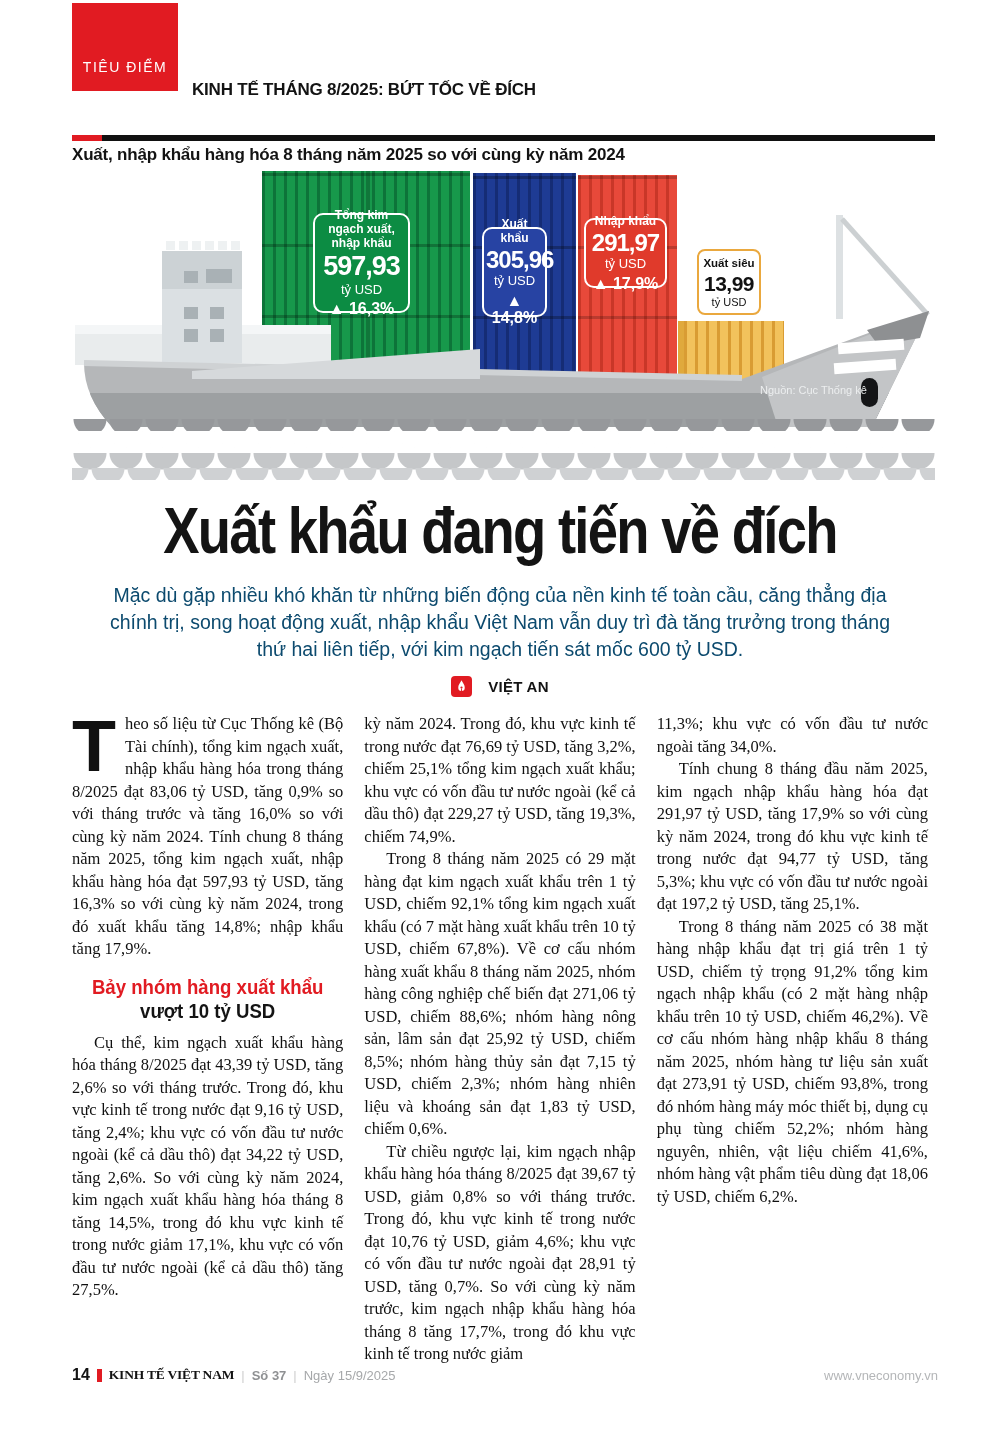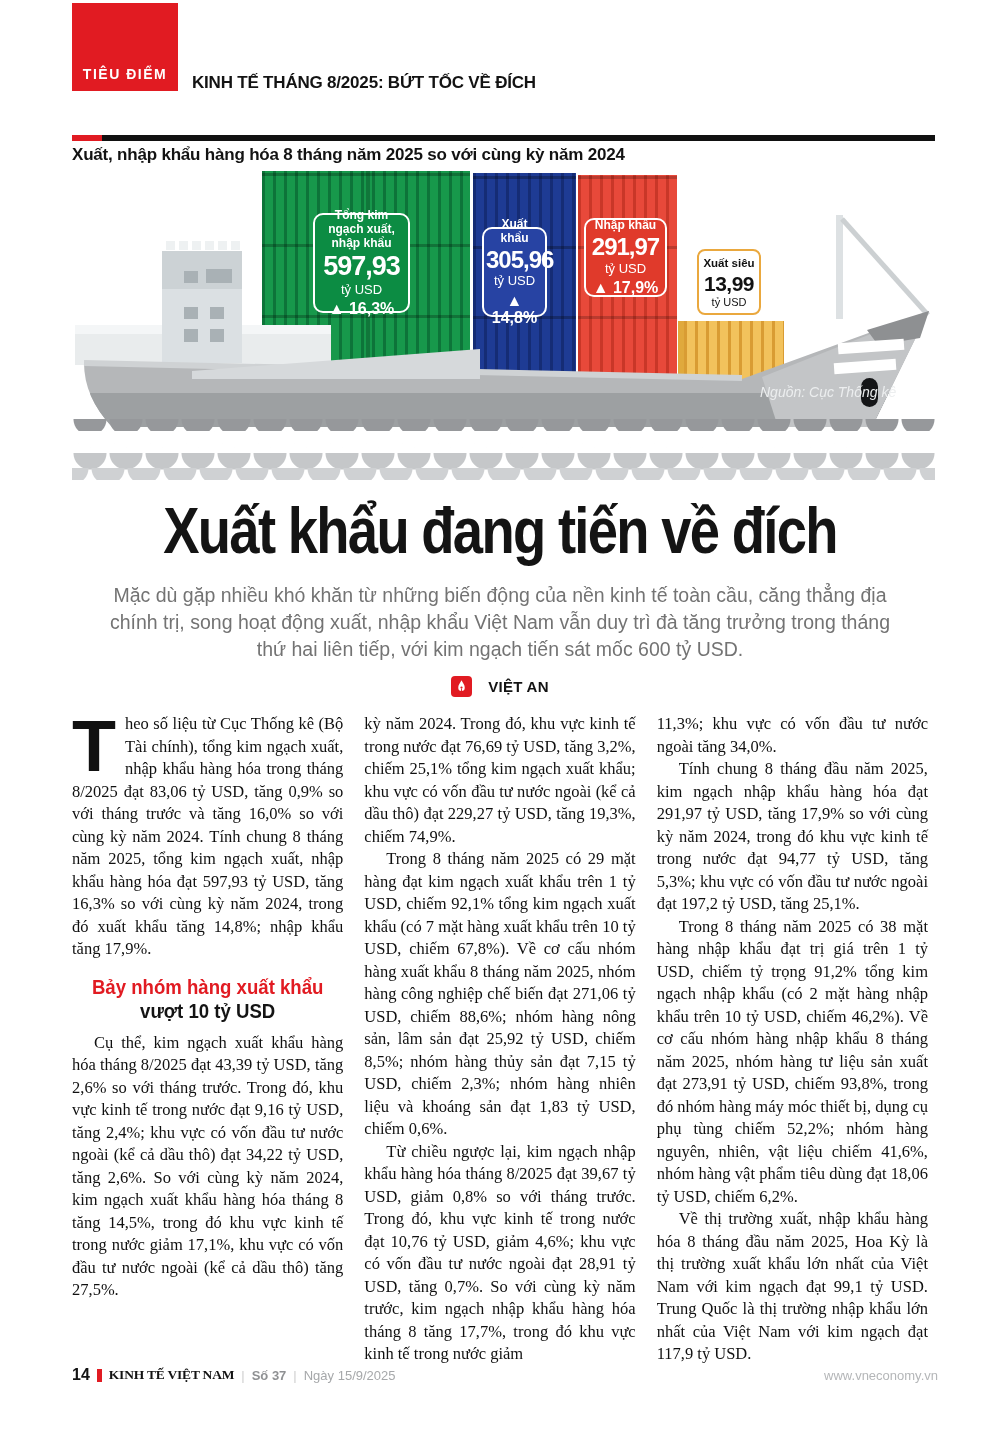--- a/index.html
+++ b/index.html
@@ -12,22 +12,22 @@
     --surplus-border:#eaa83e;
   }
   html,body{margin:0;padding:0;background:#fff;}
   .page{position:relative;width:1000px;height:1447px;background:#fff;overflow:hidden;
         font-family:"Liberation Sans",sans-serif;color:var(--ink);}
 
   
   .masthead{position:relative;height:135px;}
   .section-box{position:absolute;left:72px;top:3px;width:106px;height:88px;background:var(--red);
                display:flex;align-items:flex-end;justify-content:center;}
-  .section-box span{color:#fff;font-weight:bold;font-size:14px;letter-spacing:1.5px;padding-bottom:9px;}
-  .masthead-headline{position:absolute;left:192px;top:73px;font-weight:bold;font-size:17px;letter-spacing:-0.2px;}
+  .section-box span{color:#fff;font-weight:normal;font-size:14px;letter-spacing:1.5px;padding-bottom:16px;}
+  .masthead-headline{position:absolute;left:192px;top:80px;font-weight:bold;font-size:17px;letter-spacing:-0.2px;}
 
   
   .scene{position:relative;margin-left:72px;width:863px;height:345px;overflow:hidden;}
   .topbar{position:absolute;left:0;top:0;width:100%;height:6px;background:#111;}
   .topbar-red{position:absolute;left:0;top:0;width:30px;height:6px;background:var(--red);}
   .ig-title{position:absolute;left:0;top:10px;font-weight:bold;font-size:17px;letter-spacing:-0.2px;z-index:7;}
 
   .stack{position:absolute;z-index:2;}
   .stack-green{left:190px;top:36px;width:208px;height:218px;background-color:var(--green-body);
     background-image:repeating-linear-gradient(0deg,rgba(0,0,0,.25) 0 3px,transparent 3px 71px),
@@ -54,32 +54,32 @@
 
   .stat-card{position:absolute;z-index:5;border:2px solid #fff;border-radius:10px;color:#fff;text-align:center;
              display:flex;flex-direction:column;justify-content:center;box-sizing:border-box;padding:3px 2px;line-height:1.1;}
   .stat-label{font-size:12px;font-weight:bold;line-height:14px;}
   .stat-value{font-size:27px;font-weight:bold;letter-spacing:-1px;margin-top:2px;}
   .stat-unit{font-size:13px;margin-top:1px;}
   .stat-change{font-size:16px;font-weight:bold;margin-top:3px;}
   .green-card{left:241px;top:78px;width:97px;height:100px;background:var(--green-card);}
   .blue-card{left:410px;top:92px;width:65px;height:90px;background:var(--blue-card);}
   .blue-card .stat-value,.red-card .stat-value{font-size:24px;}
-  .red-card{left:512px;top:83px;width:83px;height:79px;background:var(--redc-card);}
+  .red-card{left:512px;top:83px;width:83px;height:70px;background:var(--redc-card);}
   .surplus-card{left:625px;top:114px;width:64px;height:66px;background:#fff;border:2px solid var(--surplus-border);
                 border-radius:8px;color:#111;z-index:5;}
   .surplus-card .stat-label{font-size:11.5px;}
   .surplus-card .stat-value{font-size:21px;letter-spacing:-0.5px;}
   .surplus-card .stat-unit{font-size:11px;}
-  .ig-source{position:absolute;left:688px;top:249px;z-index:6;font-style:italic;font-size:14px;color:#eceeef;}
+  .ig-source{position:absolute;left:688px;top:249px;z-index:6;font-size:11px;color:#eceeef;}
 
   
   .article-title{margin:14px 0 0 0;text-align:center;font-size:64px;font-weight:bold;letter-spacing:-2px;
                  transform:scaleX(.85);transform-origin:center top;white-space:nowrap;color:#141414;}
-  .lede{width:800px;margin:14px auto 0 auto;text-align:center;font-size:19.5px;line-height:27px;color:#737373;}
+  .lede{width:800px;margin:14px auto 0 auto;text-align:center;font-size:19.5px;line-height:27px;color:#0c4a6e;}
   .byline{display:flex;align-items:center;justify-content:center;gap:16px;margin-top:13px;}
   .byline-icon{width:21px;height:21px;background:var(--red);border-radius:4px;display:inline-flex;
                align-items:center;justify-content:center;}
   .byline-name{font-weight:bold;font-size:15px;letter-spacing:.3px;}
 
   .columns{display:flex;gap:21px;margin:16px 72px 0 72px;
            font-family:"Liberation Serif",serif;font-size:16.5px;line-height:22.5px;color:#101010;text-align:justify;}
   .col{flex:1;min-width:0;}
   .col p{margin:0;}
   .col p.indent{text-indent:22px;}
@@ -220,21 +220,20 @@
     </div>
     <div class="col">
       <p>kỳ năm 2024. Trong đó, khu vực kinh tế trong nước đạt 76,69 tỷ USD, tăng 3,2%, chiếm 25,1% tổng kim ngạch xuất khẩu; khu vực có vốn đầu tư nước ngoài (kể cả dầu thô) đạt 229,27 tỷ USD, tăng 19,3%, chiếm 74,9%.</p>
       <p class="indent">Trong 8 tháng năm 2025 có 29 mặt hàng đạt kim ngạch xuất khẩu trên 1 tỷ USD, chiếm 92,1% tổng kim ngạch xuất khẩu (có 7 mặt hàng xuất khẩu trên 10 tỷ USD, chiếm 67,8%). Về cơ cấu nhóm hàng xuất khẩu 8 tháng năm 2025, nhóm hàng công nghiệp chế biến đạt 271,06 tỷ USD, chiếm 88,6%; nhóm hàng nông sản, lâm sản đạt 25,92 tỷ USD, chiếm 8,5%; nhóm hàng thủy sản đạt 7,15 tỷ USD, chiếm 2,3%; nhóm hàng nhiên liệu và khoáng sản đạt 1,83 tỷ USD, chiếm 0,6%.</p>
       <p class="indent">Từ chiều ngược lại, kim ngạch nhập khẩu hàng hóa tháng 8/2025 đạt 39,67 tỷ USD, giảm 0,8% so với tháng trước. Trong đó, khu vực kinh tế trong nước đạt 10,76 tỷ USD, giảm 4,6%; khu vực có vốn đầu tư nước ngoài đạt 28,91 tỷ USD, tăng 0,7%. So với cùng kỳ năm trước, kim ngạch nhập khẩu hàng hóa tháng 8 tăng 17,7%, trong đó khu vực kinh tế trong nước giảm</p>
     </div>
     <div class="col">
       <p>11,3%; khu vực có vốn đầu tư nước ngoài tăng 34,0%.</p>
       <p class="indent">Tính chung 8 tháng đầu năm 2025, kim ngạch nhập khẩu hàng hóa đạt 291,97 tỷ USD, tăng 17,9% so với cùng kỳ năm 2024, trong đó khu vực kinh tế trong nước đạt 94,77 tỷ USD, tăng 5,3%; khu vực có vốn đầu tư nước ngoài đạt 197,2 tỷ USD, tăng 25,1%.</p>
       <p class="indent">Trong 8 tháng năm 2025 có 38 mặt hàng nhập khẩu đạt trị giá trên 1 tỷ USD, chiếm tỷ trọng 91,2% tổng kim ngạch nhập khẩu (có 2 mặt hàng nhập khẩu trên 10 tỷ USD, chiếm 46,2%). Về cơ cấu nhóm hàng nhập khẩu 8 tháng năm 2025, nhóm hàng tư liệu sản xuất đạt 273,91 tỷ USD, chiếm 93,8%, trong đó nhóm hàng máy móc thiết bị, dụng cụ phụ tùng chiếm 52,2%; nhóm hàng nguyên, nhiên, vật liệu chiếm 41,6%, nhóm hàng vật phẩm tiêu dùng đạt 18,06 tỷ USD, chiếm 6,2%.</p>
-      <p class="indent">Về thị trường xuất, nhập khẩu hàng hóa 8 tháng đầu năm 2025, Hoa Kỳ là thị trường xuất khẩu lớn nhất của Việt Nam với kim ngạch đạt 99,1 tỷ USD. Trung Quốc là thị trường nhập khẩu lớn nhất của Việt Nam với kim ngạch đạt 117,9 tỷ USD.</p>
     </div>
   </div>
 
   <footer class="footer">
     <div class="footer-left">
       <span class="page-num">14</span>
       <span class="red-tick"></span>
       <span class="footer-brand">KINH TẾ VIỆT NAM</span>
       <span class="footer-sep">|</span>
       <span class="footer-issue">Số 37</span>

